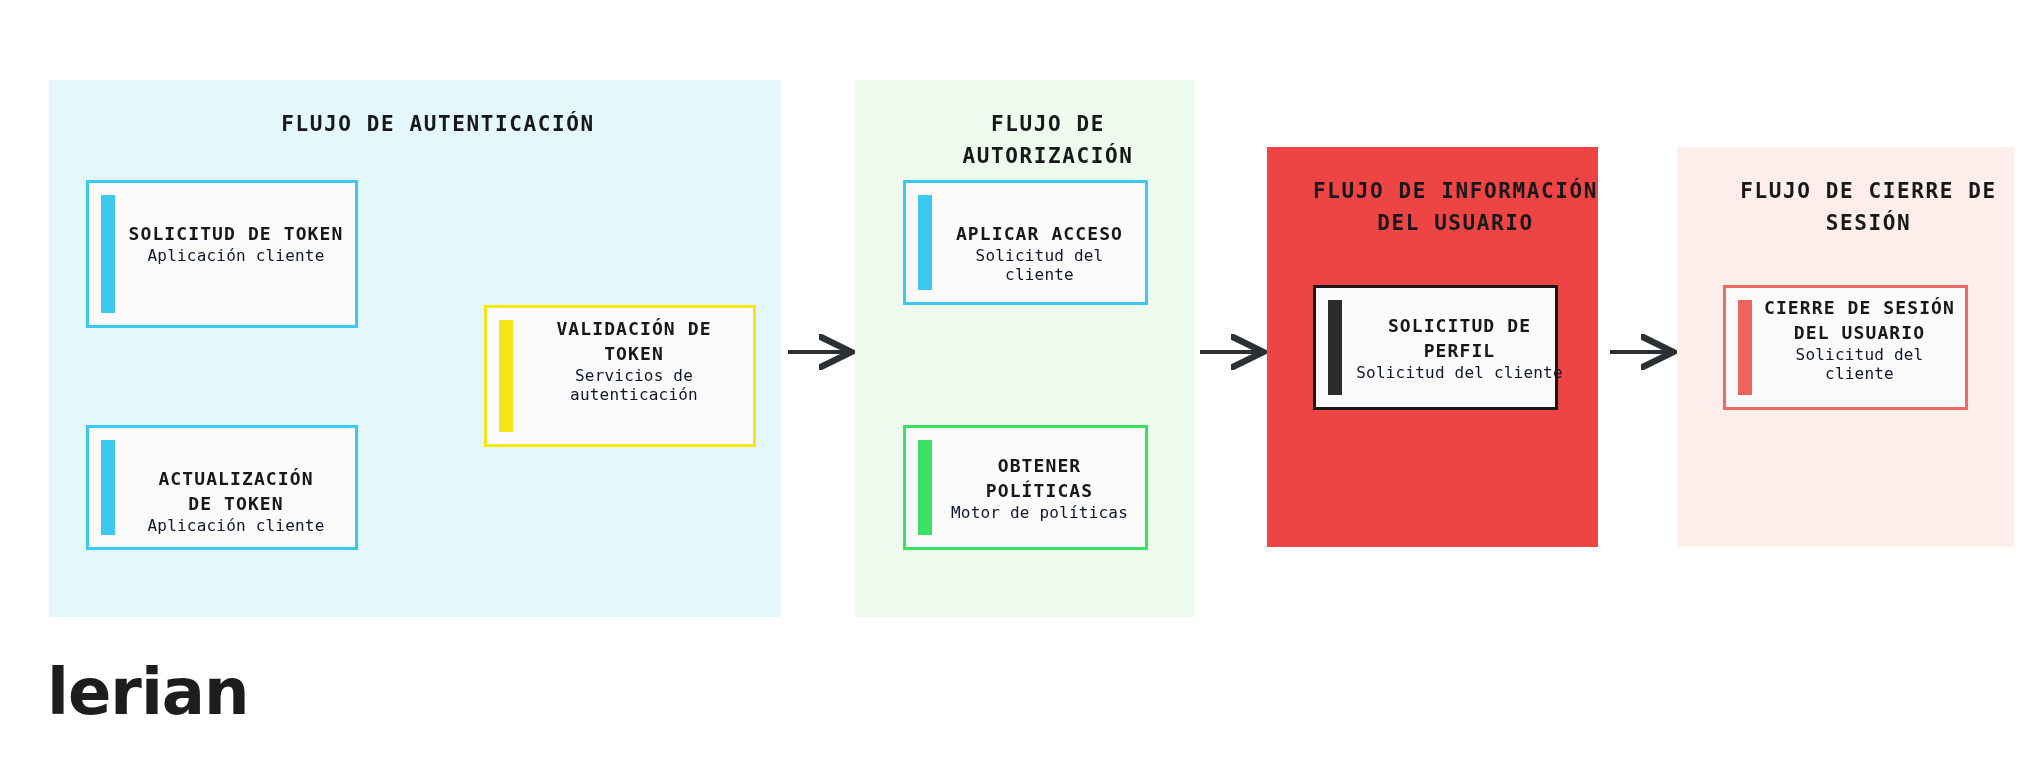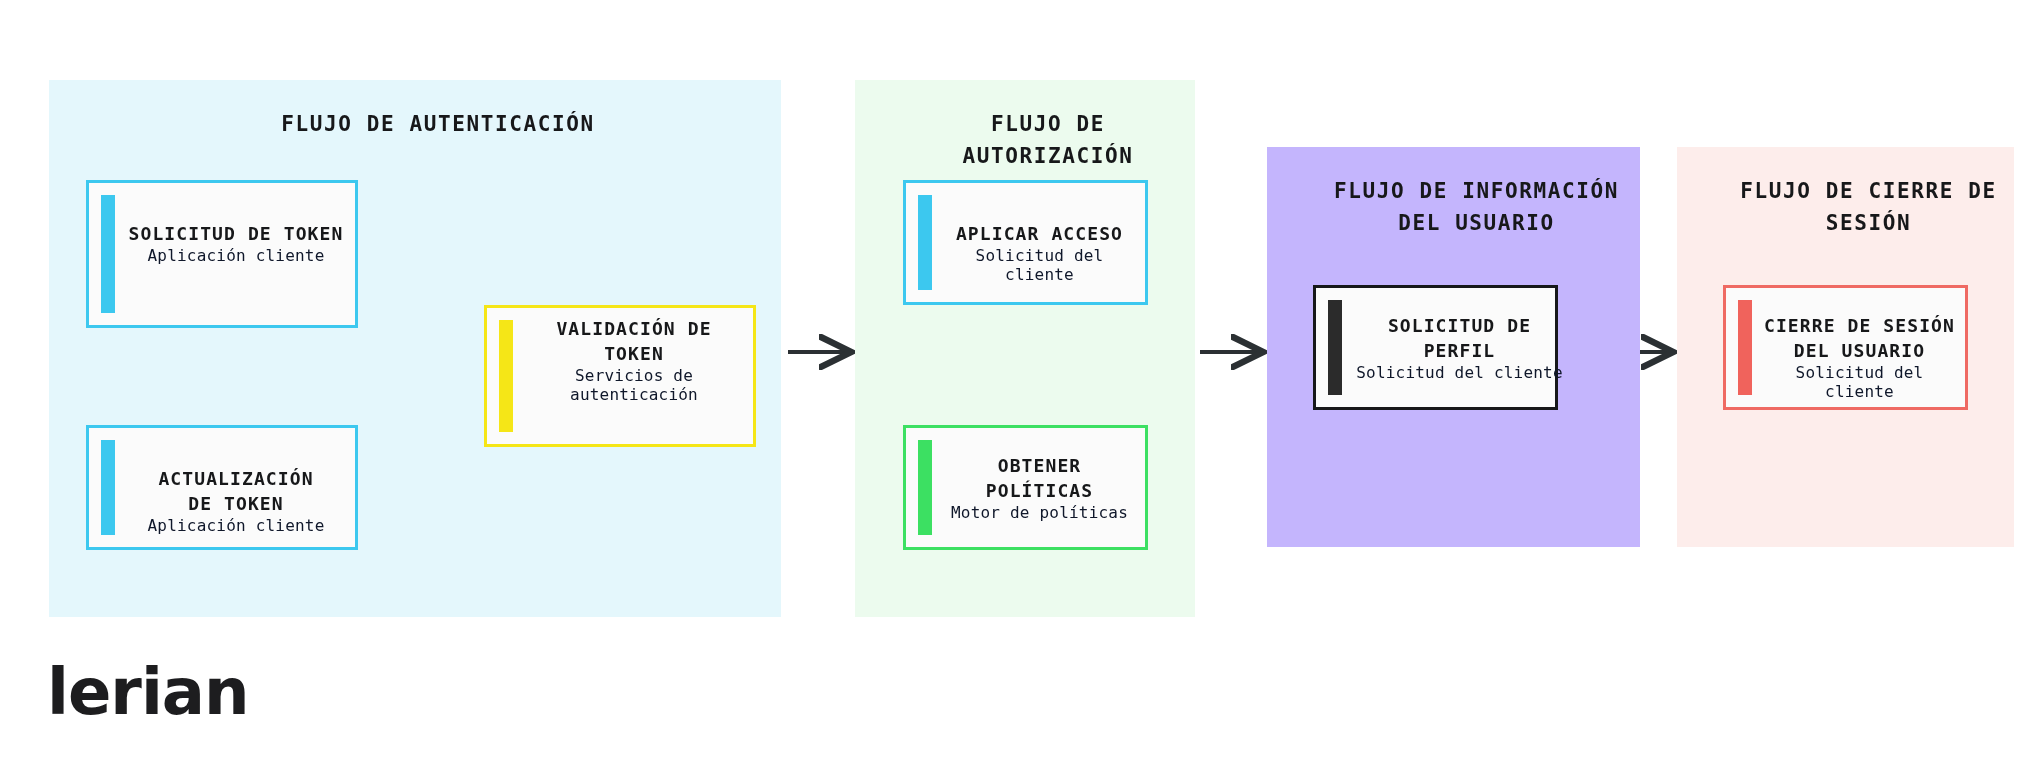--- a/index.html
+++ b/index.html
@@ -30,21 +30,21 @@
     font-size: 21px;
     letter-spacing: 1.6px;
     color: #17181a;
     line-height: 32px;
     white-space: pre-line;
     margin-left: 46px;
   }
 
   #panel-auth      { left: 49px;   top: 80px;  width: 732px; height: 537px; background: #e4f7fc; }
   #panel-authz     { left: 855px;  top: 80px;  width: 340px; height: 537px; background: #ecfbee; }
-  #panel-userinfo  { left: 1267px; top: 147px; width: 373px; height: 400px; background: #c4b5fd; }
+  #panel-userinfo  { left: 1267px; top: 147px; width: 331px; height: 400px; background: #ef4444; }
   #panel-logout    { left: 1677px; top: 147px; width: 337px; height: 400px; background: #fdedeb; padding-left: 12px; }
 
   #panel-auth     .panel-title { top: 28px; }
   #panel-authz    .panel-title { top: 28px; }
   #panel-userinfo .panel-title { top: 28px; }
   #panel-logout   .panel-title { top: 28px; }
 
   
   .node {
     position: absolute;
@@ -214,20 +214,20 @@
   </span>
 </div>
 
 <div class="panel" id="panel-logout">
   <div class="panel-title">FLUJO DE CIERRE DE
 SESIÓN</div>
 </div>
 
 <div class="node" id="node-logout">
   <span class="accent" style="background:#f0635c"></span>
-  <span class="node-text" style="top: 25px;">
+  <span class="node-text" style="top: 7px;">
     <span class="node-title">CIERRE DE SESIÓN
 DEL USUARIO</span><br>
     <span class="node-sub">Solicitud del cliente</span>
   </span>
 </div>
 
 <div id="logo">lerian</div>
 
 </body></html>

